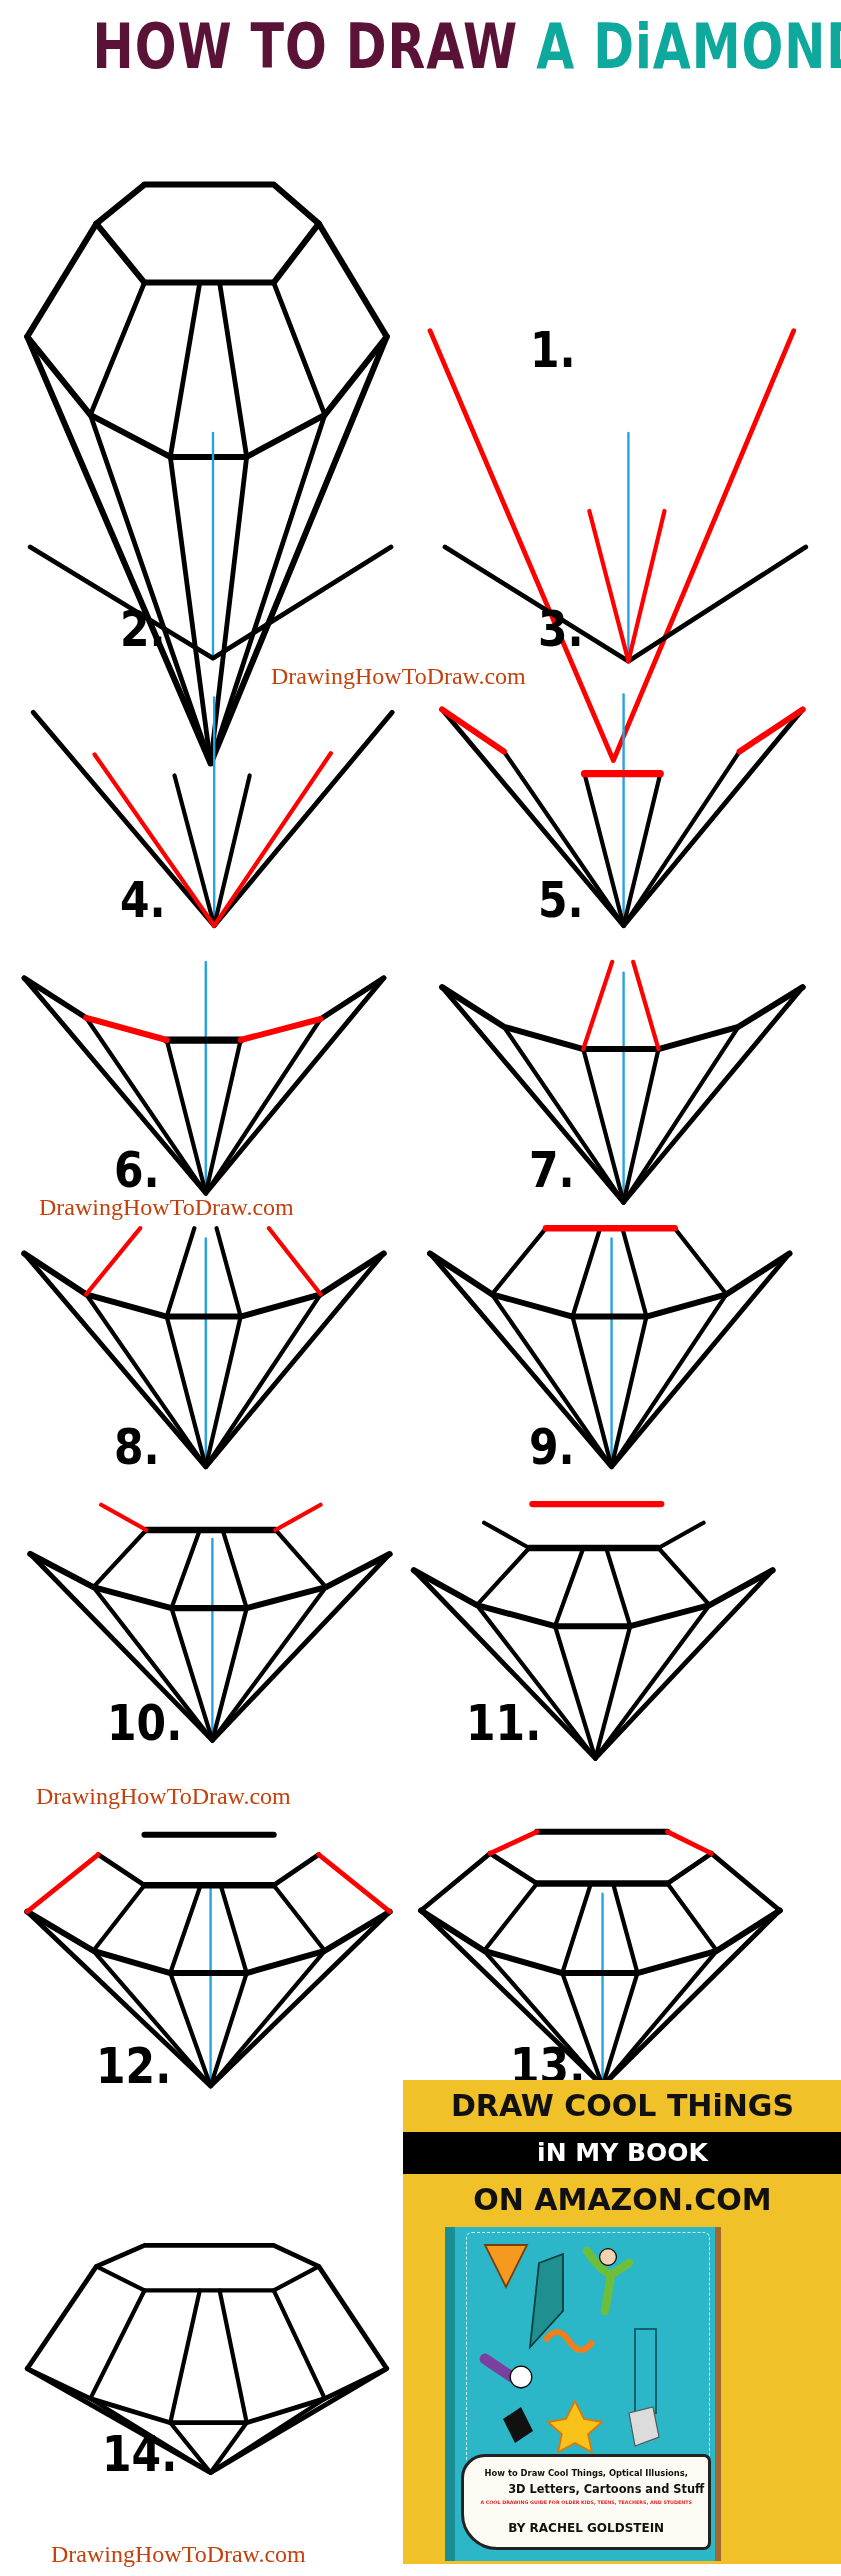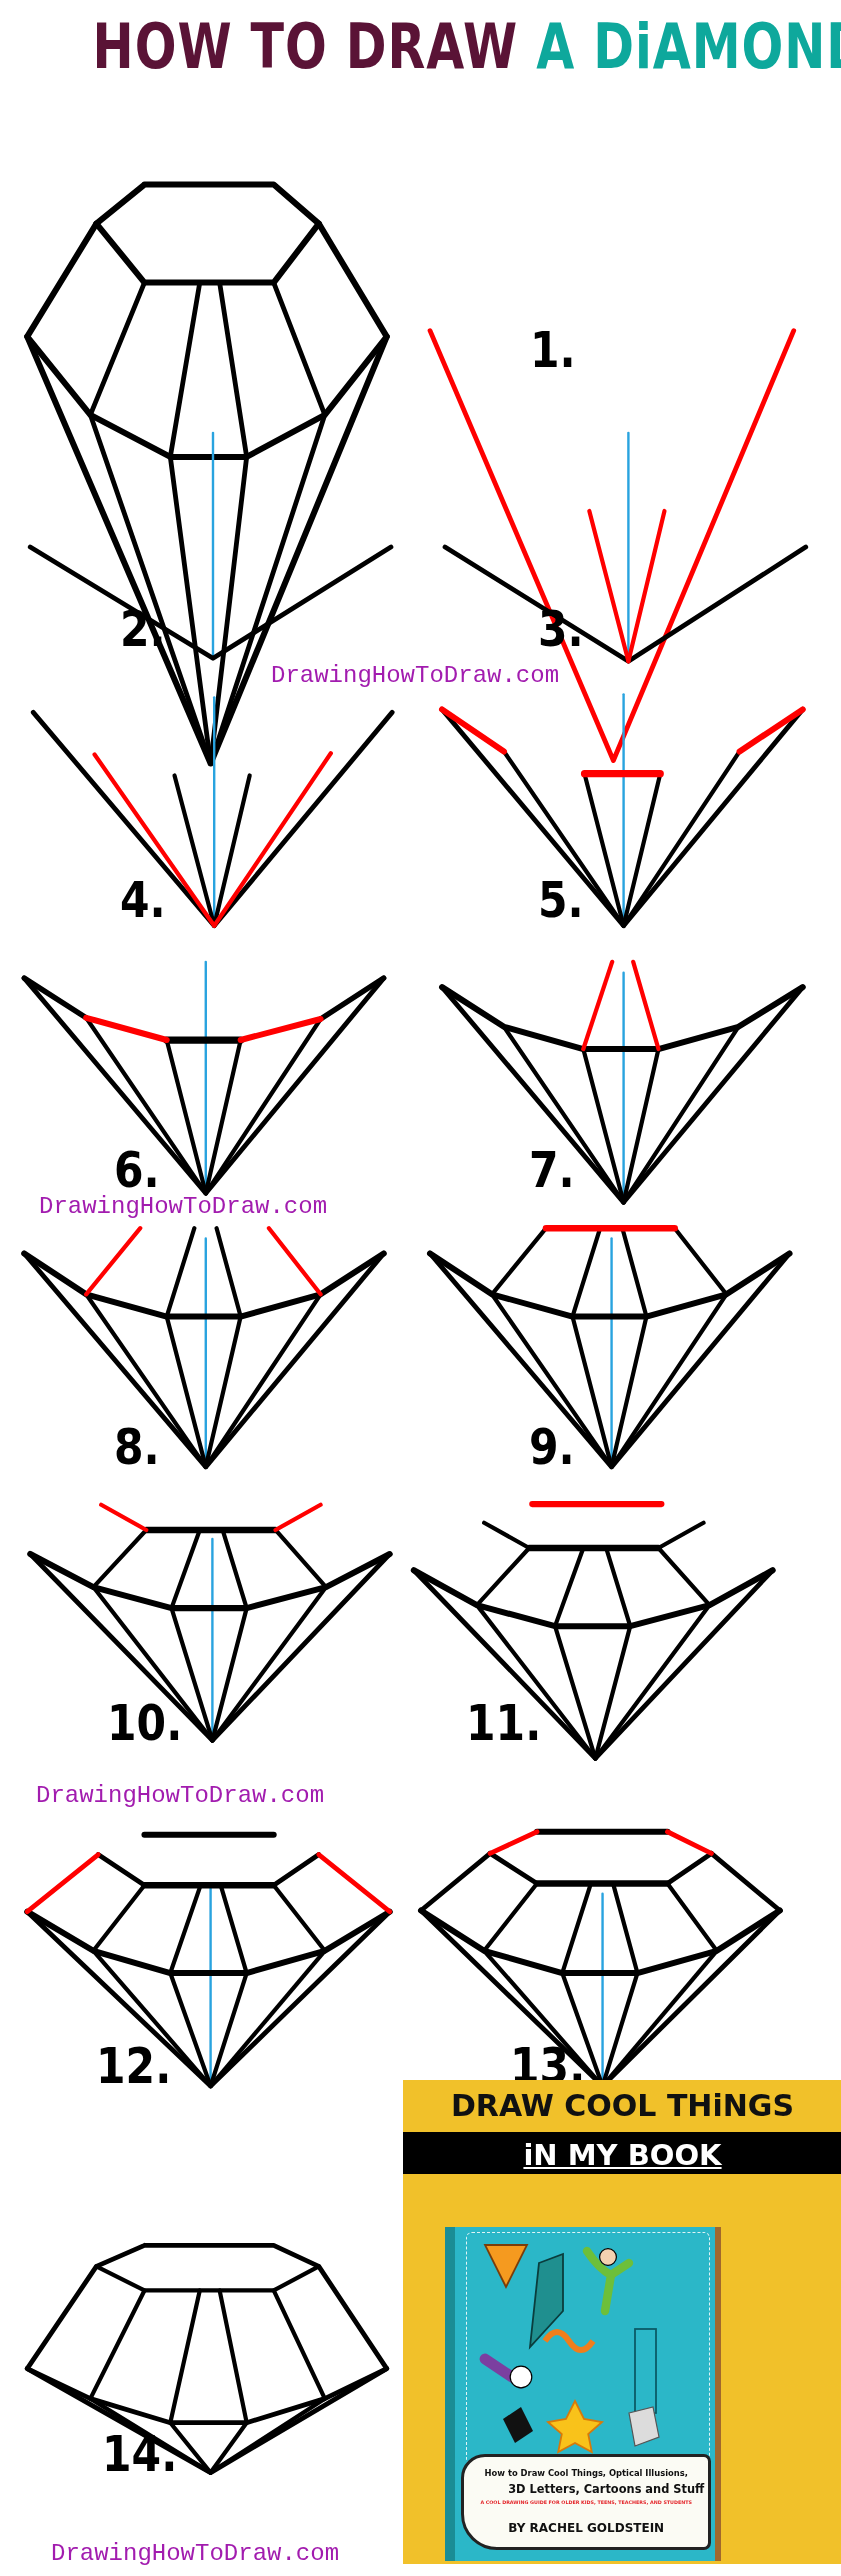--- a/index.html
+++ b/index.html
@@ -2,25 +2,25 @@
 <html style="font-size:9.6px"><head>
 <meta charset="utf-8">
 <style>
   html, body { margin: 0; padding: 0; background: #ffffff; }
   body { width: 842px; height: 2576px; position: relative; overflow: hidden; font-family: "DejaVu Sans", sans-serif; }
   .title { position: absolute; left: 0; top: 10.8px; width: 842px; text-align: center; font-family: "DejaVu Sans", sans-serif; font-weight: bold; font-size: 63px; letter-spacing: 1.2px; transform: scaleX(0.78); transform-origin: center; white-space: nowrap; line-height: 72px; }
   .title .p1 { color: #5a1336; }
   .title .p2 { color: #0ea89c; }
   svg.page { position: absolute; left: 0; top: 0; width: 842px; height: 2576px; }
   .step-num { position: absolute; font-family: "DejaVu Sans", sans-serif; font-weight: bold; font-size: 50px; color: #000; line-height: 1; transform: scaleX(0.85); transform-origin: left; }
-  .wm { position: absolute; font-family: Liberation Mono, monospace; font-size: 24px; color: #a21caf; line-height: 1; white-space: nowrap; }
+  .wm { position: absolute; font-family: Liberation Serif, serif; font-size: 24px; color: #c2410c; line-height: 1; white-space: nowrap; }
   .book { position: absolute; left: 403px; top: 2080px; width: 439px; height: 484px; background: #f1c12a; overflow: hidden; }
   .book .l1 { position: absolute; left: 0; top: 8.4px; width: 100%; text-align: center; font-weight: bold; font-size: 30px; color: #111; white-space: nowrap; }
   .book .band { position: absolute; left: 0; top: 52px; width: 100%; height: 42px; background: #000; }
-  .book .l2 { position: absolute; left: 0; top: 58px; width: 100%; text-align: center; font-weight: bold; font-size: 29px; color: #fff; white-space: nowrap; text-decoration: underline; }
+  .book .l2 { position: absolute; left: 0; top: 58px; width: 100%; text-align: center; font-weight: bold; font-size: 25px; color: #fff; white-space: nowrap; }
   .book .l3 { position: absolute; left: 0; top: 102px; width: 100%; text-align: center; font-weight: bold; font-size: 30px; color: #111; white-space: nowrap; }
   .book .cover { position: absolute; left: 42px; top: 147px; width: 276px; height: 334px; background: #2bb7c8; border-left: 10.8px solid #1a8d95; border-right: 6px solid #a0682d; box-sizing: border-box; }
   .book .stitch { position: absolute; left: 10.8px; top: 4.8px; right: 4.8px; bottom: 96px; border: 1.8px dashed #ffffff; border-radius: 6px; opacity: 0.85; }
   .book .label { position: absolute; left: 6px; right: 3.6px; bottom: 10.8px; height: 90px; background: #fbfbf4; border: 3.6px solid #222; border-radius: 24px 7.2px 7.2px 36px; text-align: center; }
   .book .label .t1 { font-size: 8.4px; font-weight: bold; color: #111; margin-top: 10.8px; white-space: nowrap; }
   .book .label .t2 { font-size: 11.4px; font-weight: bold; color: #111; margin-top: 3.6px; white-space: nowrap; padding-left: 40px; }
   .book .label .t3 { font-size: 4.8px; font-weight: bold; color: #e4262b; margin-top: 4.8px; white-space: nowrap; }
   .book .label .t4 { font-size: 12px; font-weight: bold; color: #111; margin-top: 16px; white-space: nowrap; }
 </style>
 </head>
@@ -247,20 +247,21 @@
 
 <div class="wm" style="left:271px;top:664px;">DrawingHowToDraw.com</div>
 <div class="wm" style="left:39px;top:1195px;">DrawingHowToDraw.com</div>
 <div class="wm" style="left:36px;top:1784px;">DrawingHowToDraw.com</div>
 <div class="wm" style="left:51px;top:2542px;">DrawingHowToDraw.com</div>
 
 <div class="book">
   <div class="l1">DRAW COOL THiNGS</div>
   <div class="band"></div>
   <div class="l2">iN MY BOOK</div>
+  <div class="l3">ON AMAZON.COM</div>
   <div class="cover">
     <div class="stitch"></div>
     <svg style="position:absolute;left:18px;top:12px;" width="204" height="216" viewBox="0 0 340 360">
       <polygon points="20,10 90,10 55,80" fill="#f59a1f" stroke="#7a3d0a" stroke-width="3"></polygon>
       <polygon points="110,40 150,25 150,120 95,180" fill="#1f8f8f" stroke="#0a3d3d" stroke-width="3"></polygon>
       <path d="M190 20 q20 30 40 40 l30 -20 M230 60 l-10 60" stroke="#6dbf3a" stroke-width="14" fill="none" stroke-linecap="round"></path>
       <circle cx="225" cy="30" r="14" fill="#f3d2b0" stroke="#000" stroke-width="2"></circle>
       <path d="M120 170 q20 -30 40 0 q20 30 40 0" stroke="#f07e1c" stroke-width="10" fill="none"></path>
       <rect x="270" y="150" width="35" height="140" fill="none" stroke="#0a5b66" stroke-width="3"></rect>
       <path d="M20 200 l60 40" stroke="#7b3fa0" stroke-width="18" stroke-linecap="round"></path>

